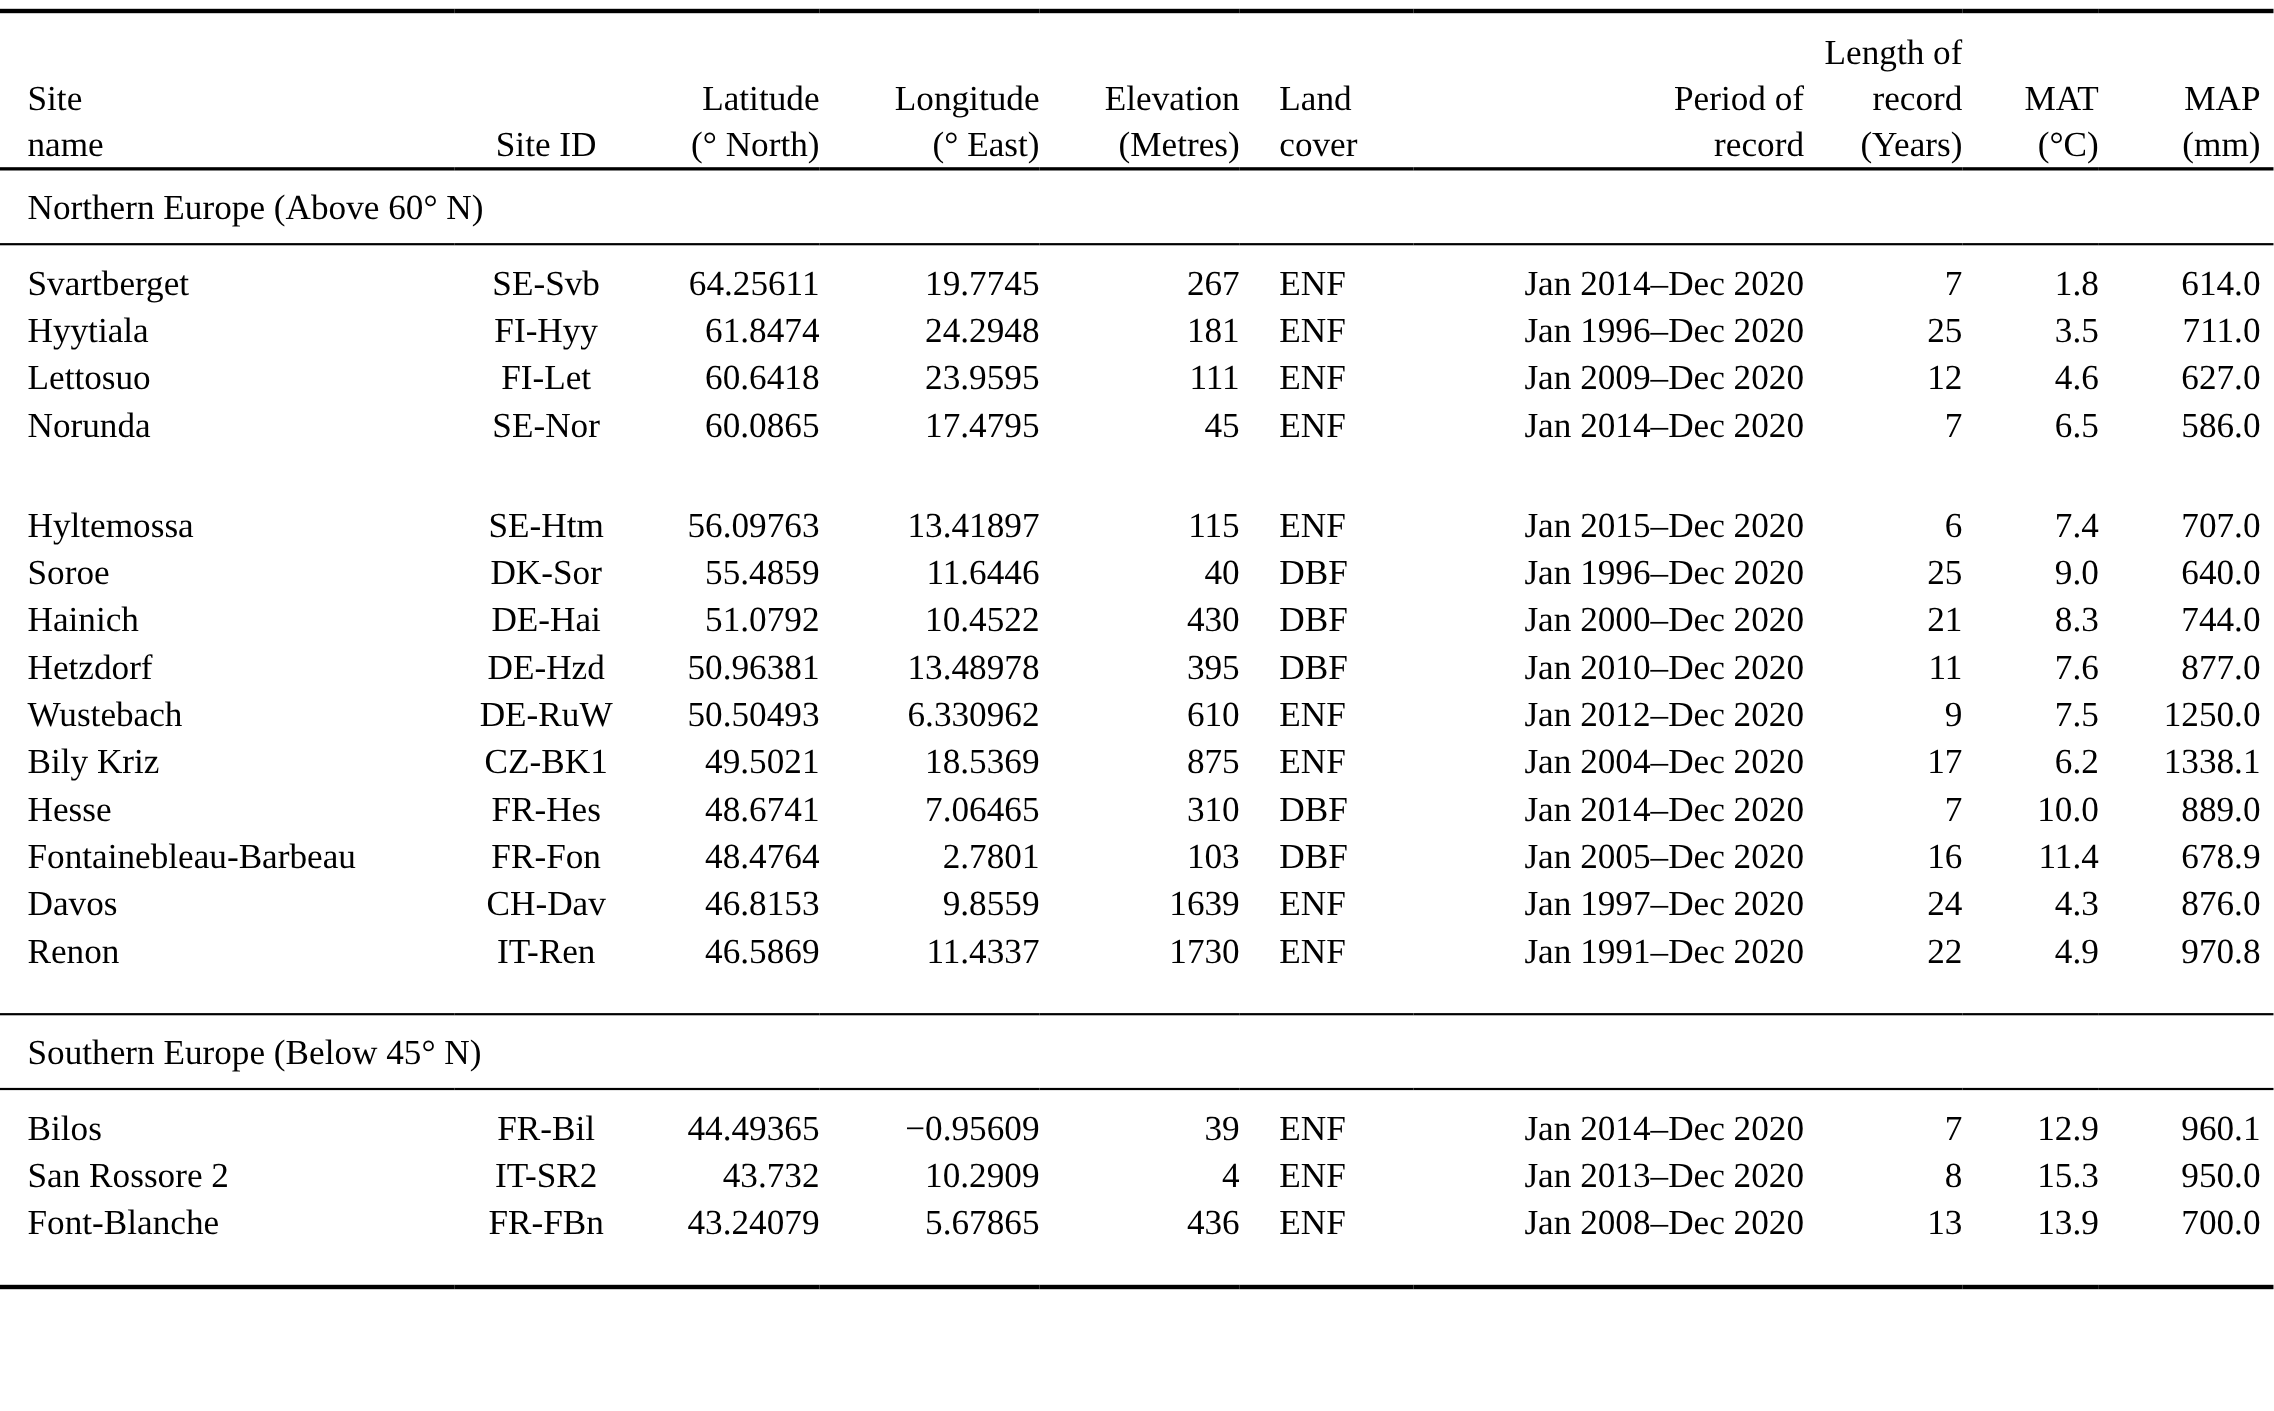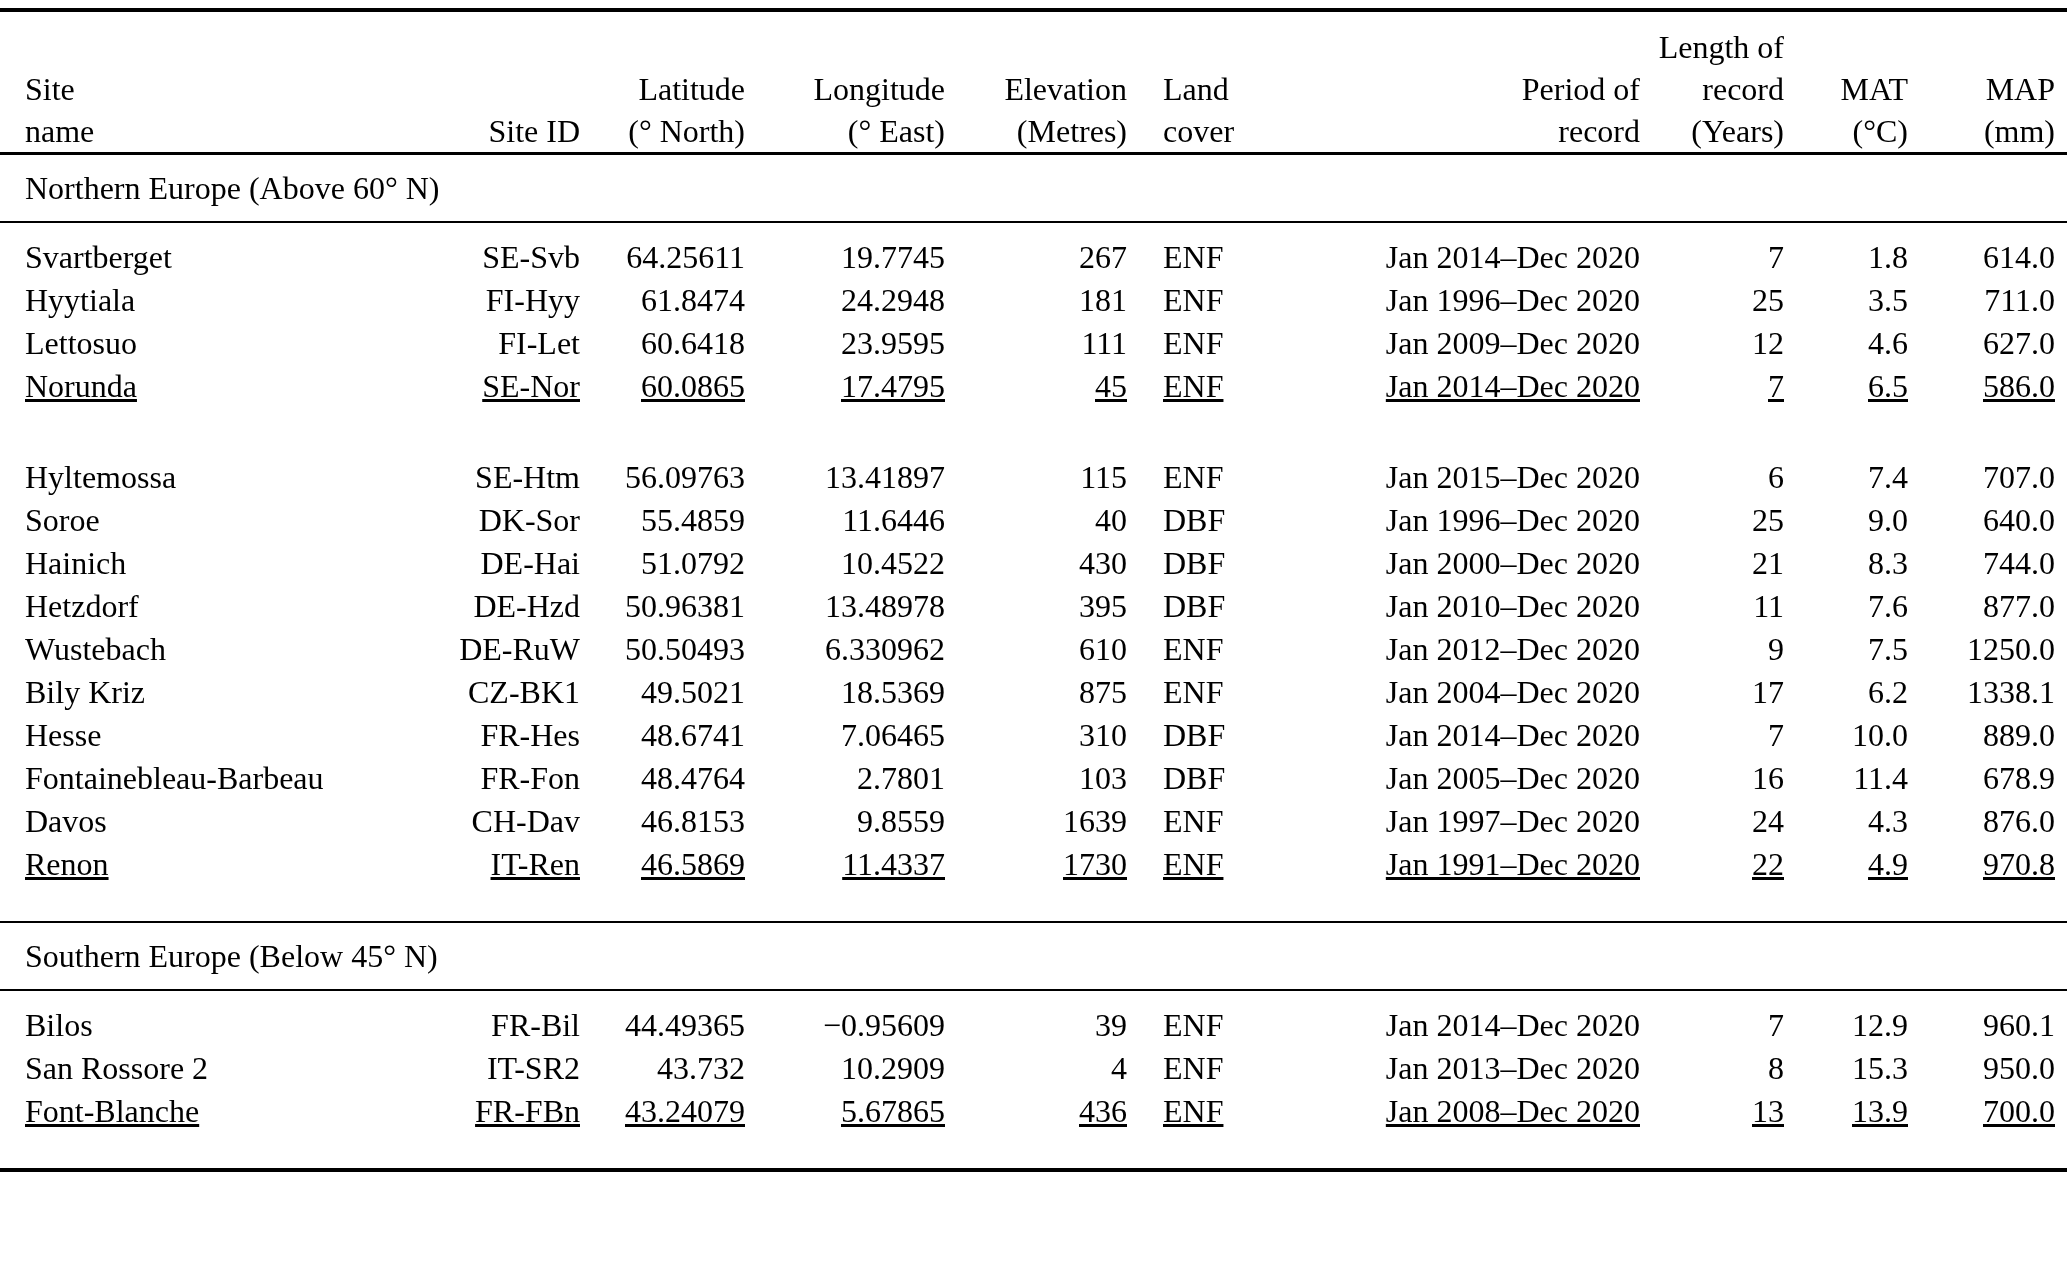--- a/index.html
+++ b/index.html
@@ -40,21 +40,21 @@
 
   th, td {
     box-sizing: border-box;
     padding: 0;
     white-space: nowrap;
     overflow: hidden;
     font-weight: normal;
   }
   
   th:nth-child(1), td:nth-child(1) { text-align: left;  padding-left: 25px; }
-  th:nth-child(2), td:nth-child(2) { text-align: right; }
+  th:nth-child(2), td:nth-child(2) { text-align: center; }
   th:nth-child(3), td:nth-child(3),
   th:nth-child(4), td:nth-child(4),
   th:nth-child(5), td:nth-child(5) { text-align: right; }
   th:nth-child(6), td:nth-child(6) { text-align: left;  padding-left: 36px; }
   th:nth-child(7), td:nth-child(7) { text-align: right;  padding-left: 6px; }
   th:nth-child(8), td:nth-child(8),
   th:nth-child(9), td:nth-child(9),
   th:nth-child(10), td:nth-child(10) { text-align: right; }
   th:nth-child(10), td:nth-child(10) { padding-right: 12px; }
 
@@ -69,21 +69,21 @@
 
   tr.section-row td {
     border-top: 2px solid #000;
     border-bottom: 2px solid #000;
     line-height: 42px;
     padding-top: 12px;
     padding-bottom: 12px;
   }
   tbody td { line-height: 43px; }
   tr.sec-first td { padding-top: 13px; }
-  tr.sec-last  td { padding-bottom: 35px; text-decoration: underline; }
+  tr.sec-last  td { padding-bottom: 35px; }
 </style>
 </head>
 <body>
 
 <div class="table-wrap">
   <table class="site-table">
     <colgroup>
       <col class="c1">
         <col class="c2">
         <col class="c3">

